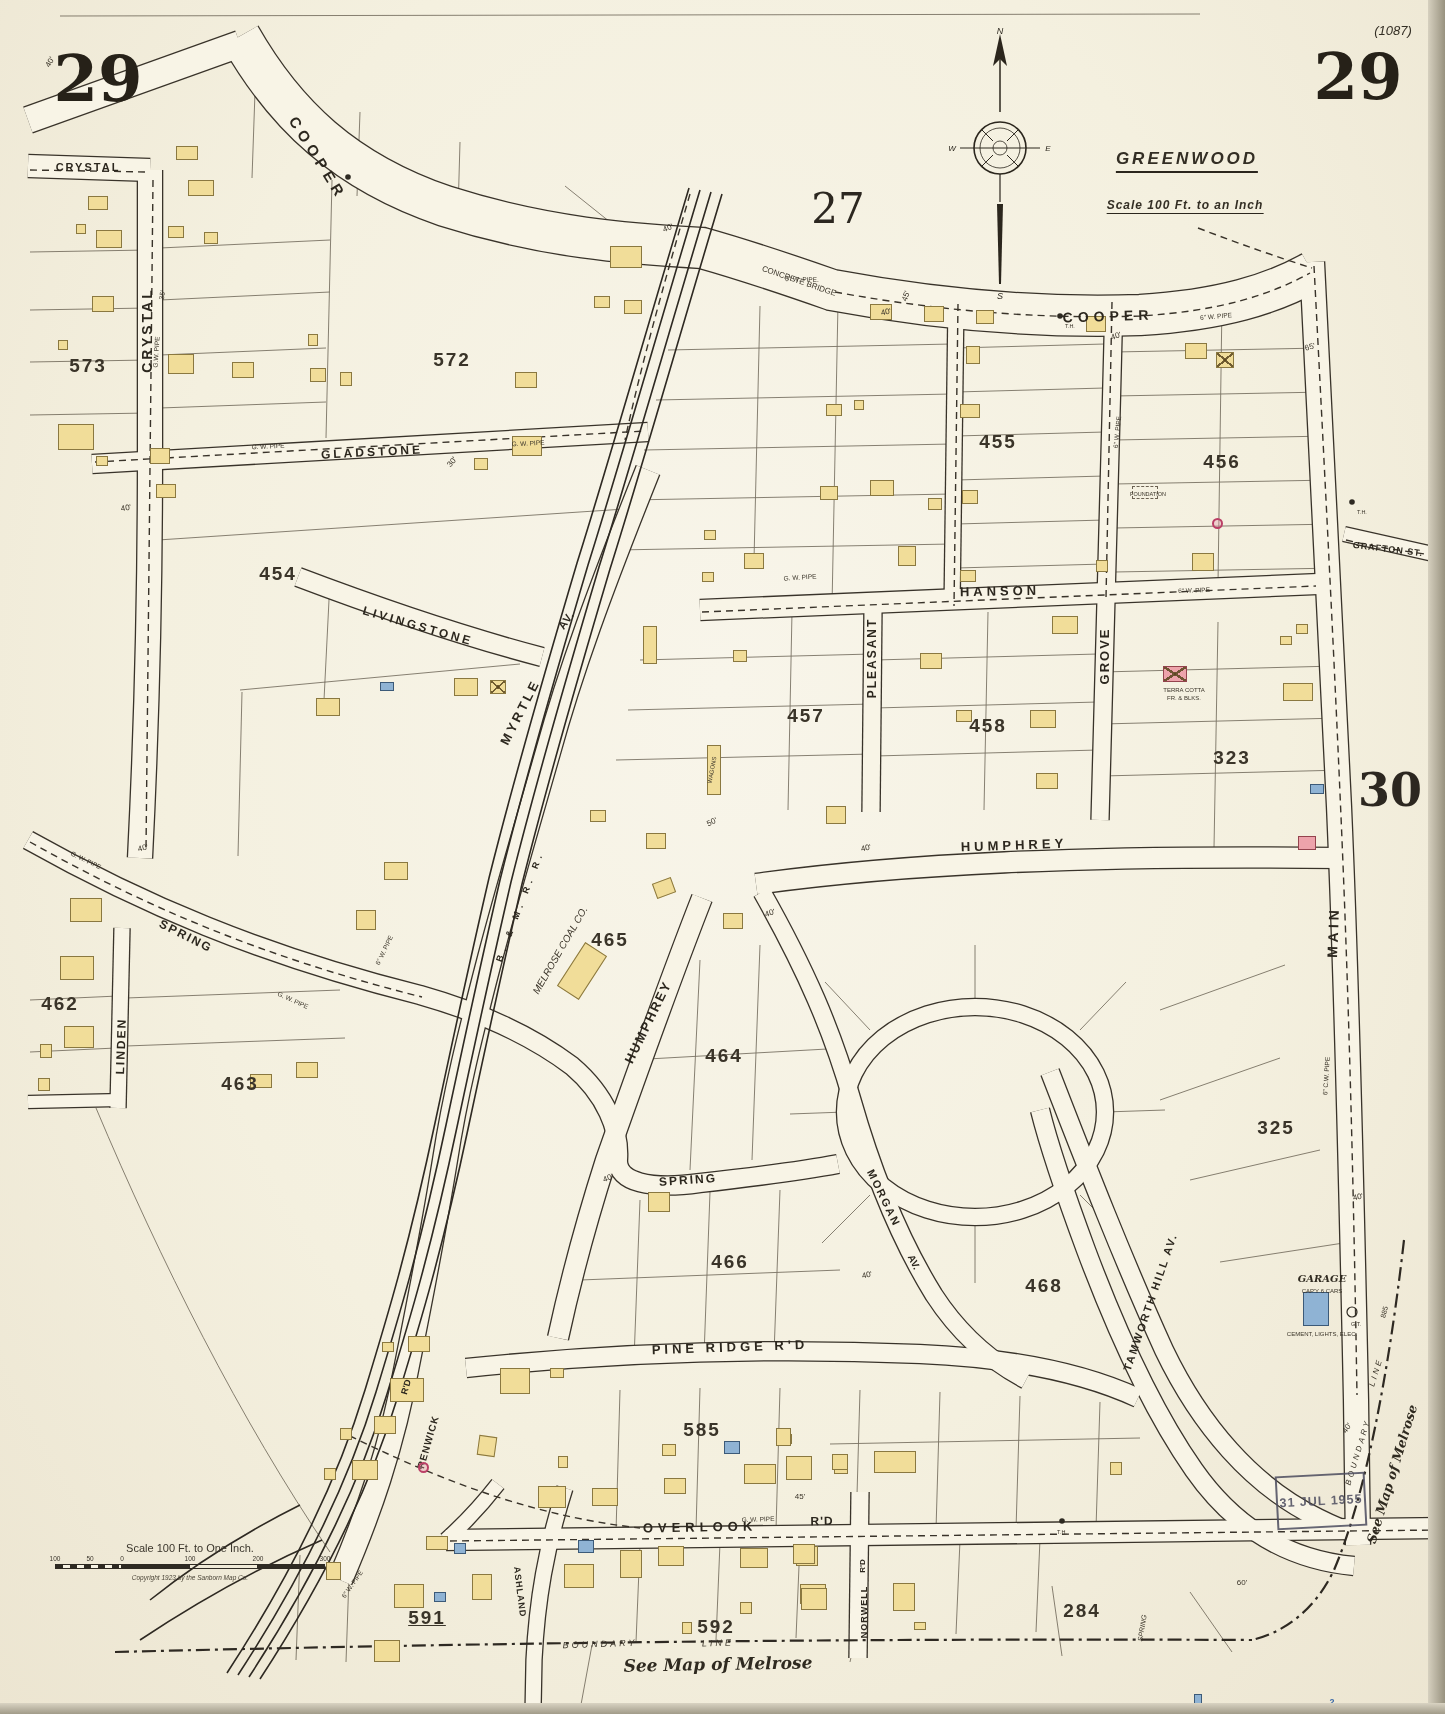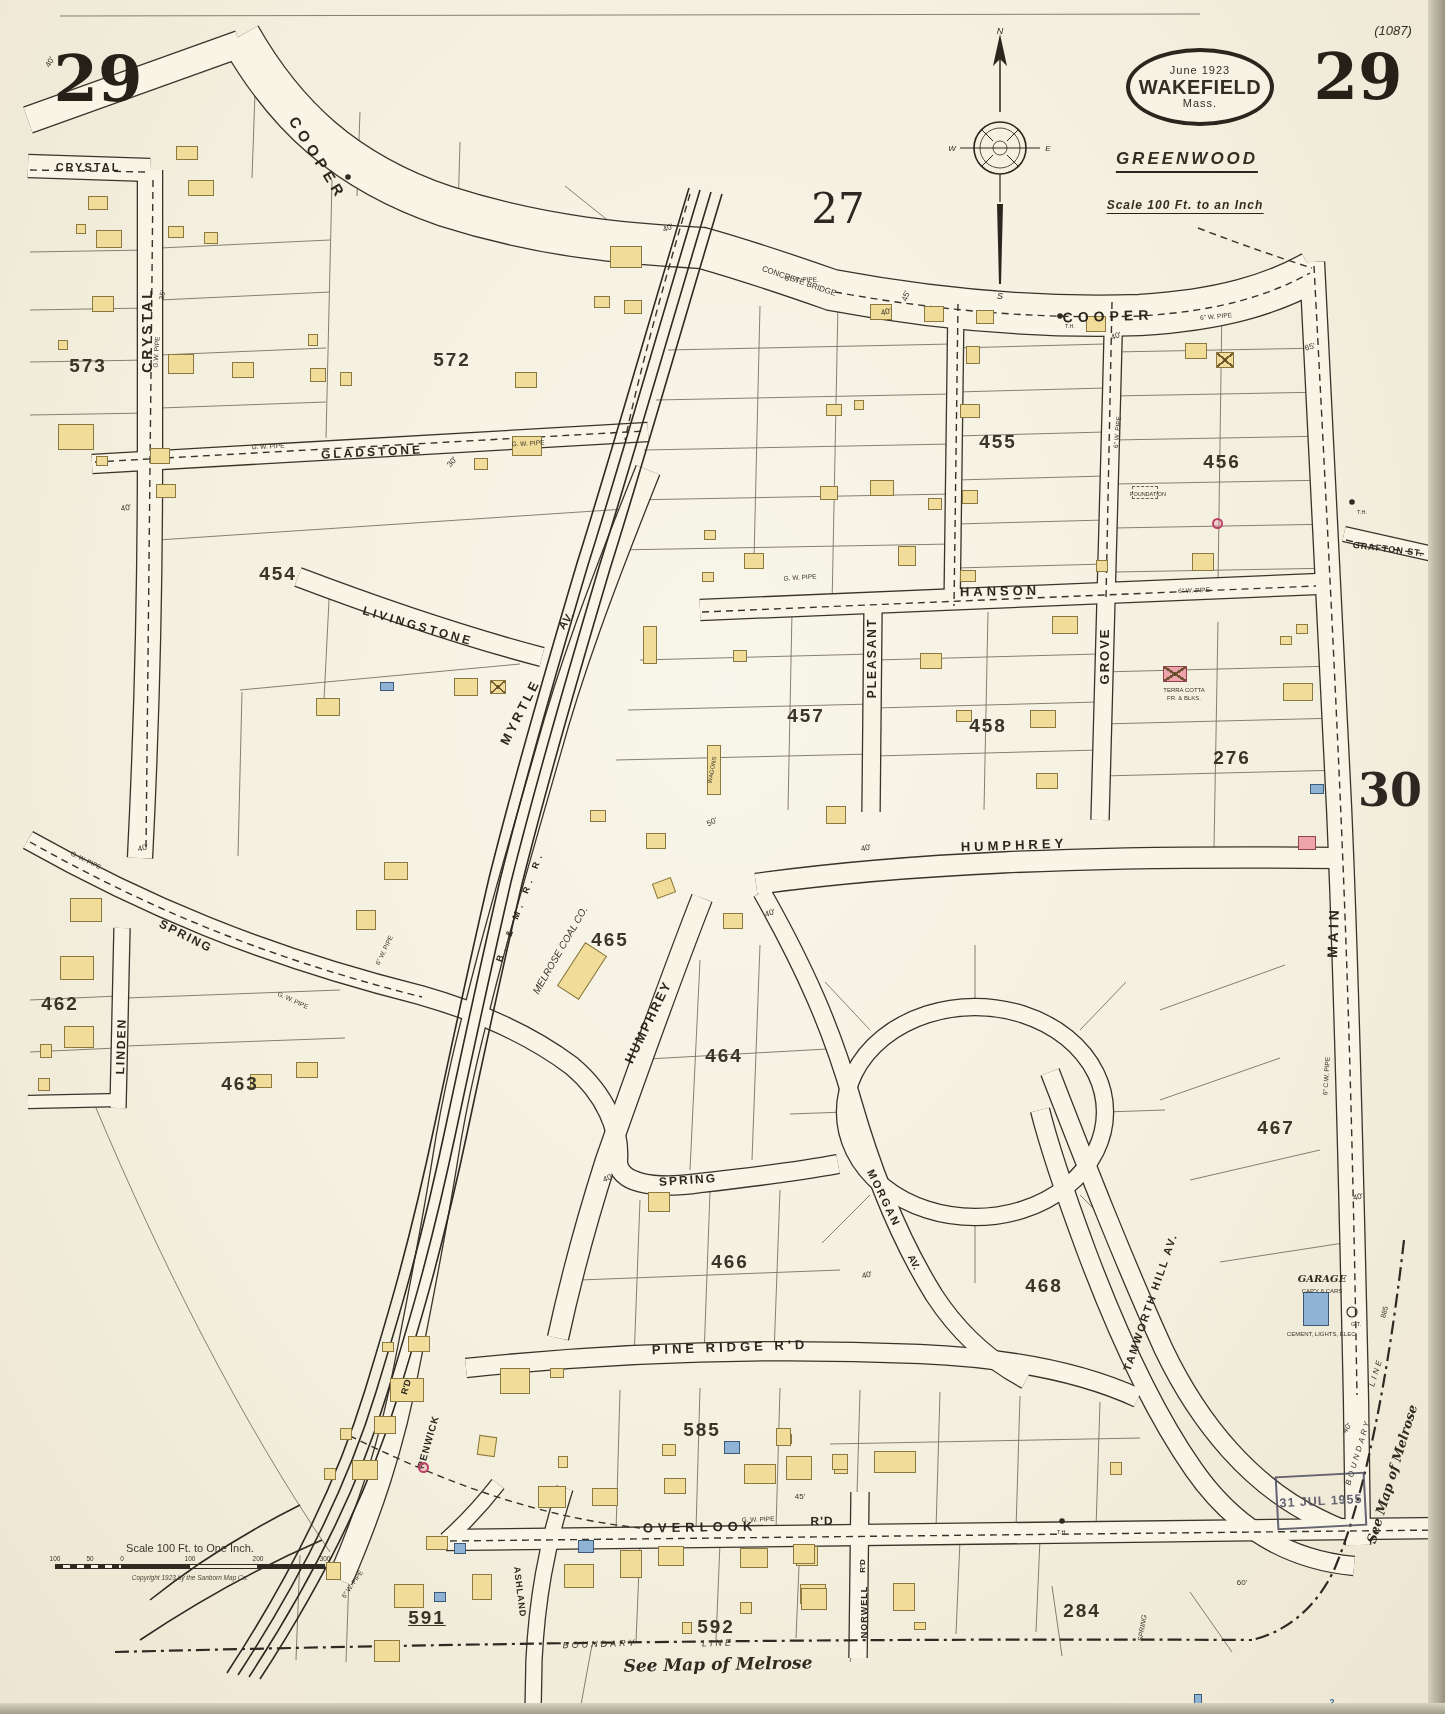--- a/index.html
+++ b/index.html
@@ -356,27 +356,27 @@
       <div class="bldg c-s" style="left: 1194px; top: 1694px; width: 8px; height: 10px;"></div>
     </div>
   <div id="anno-layer">
       <div class="blocknum" style="left: 88px; top: 366px;">573</div>
       <div class="blocknum" style="left: 452px; top: 360px;">572</div>
       <div class="blocknum" style="left: 278px; top: 574px;">454</div>
       <div class="blocknum" style="left: 998px; top: 442px;">455</div>
       <div class="blocknum" style="left: 1222px; top: 462px;">456</div>
       <div class="blocknum" style="left: 806px; top: 716px;">457</div>
       <div class="blocknum" style="left: 988px; top: 726px;">458</div>
-      <div class="blocknum" style="left: 1232px; top: 758px;">276</div>
+      <div class="blocknum" style="left: 1232px; top: 758px;">323</div>
       <div class="blocknum" style="left: 60px; top: 1004px;">462</div>
       <div class="blocknum" style="left: 240px; top: 1084px;">463</div>
       <div class="blocknum" style="left: 724px; top: 1056px;">464</div>
       <div class="blocknum" style="left: 610px; top: 940px;">465</div>
       <div class="blocknum" style="left: 730px; top: 1262px;">466</div>
-      <div class="blocknum" style="left: 1276px; top: 1128px;">467</div>
+      <div class="blocknum" style="left: 1276px; top: 1128px;">325</div>
       <div class="blocknum" style="left: 1044px; top: 1286px;">468</div>
       <div class="blocknum" style="left: 702px; top: 1430px;">585</div>
       <div class="blocknum" style="left: 427px; top: 1618px; text-decoration: underline;">591</div>
       <div class="blocknum" style="left: 716px; top: 1627px;">592</div>
       <div class="blocknum" style="left: 1082px; top: 1611px;">284</div>
       <div class="stlabel" style="left: 318px; top: 158px; font-size: 15px; letter-spacing: 5px; transform: translate(-50%, -50%) rotate(58deg);">COOPER</div>
       <div class="stlabel" style="left: 88px; top: 167px; font-size: 11px; letter-spacing: 2px; transform: translate(-50%, -50%) rotate(0deg);">CRYSTAL</div>
       <div class="stlabel" style="left: 147px; top: 330px; font-size: 14px; letter-spacing: 3px; transform: translate(-50%, -50%) rotate(-90deg);">CRYSTAL</div>
       <div class="stlabel" style="left: 1108px; top: 316px; font-size: 14px; letter-spacing: 5px; transform: translate(-50%, -50%) rotate(-2deg);">COOPER</div>
       <div class="stlabel" style="left: 372px; top: 452px; font-size: 12px; letter-spacing: 3px; transform: translate(-50%, -50%) rotate(-3deg);">GLADSTONE</div>
@@ -461,25 +461,20 @@
       <div class="anno" style="left: 162px; top: 295px; font-size: 7px; transform: translate(-50%, -50%) rotate(-80deg);">35'</div>
       <div class="anno blue" style="left: 1332px; top: 1702px; font-size: 9px; transform: translate(-50%, -50%) rotate(0deg);">2</div>
     </div>
 
   <div class="sheetnum" style="left:98px;top:78px">29</div>
   <div class="sheetnum" style="left:1358px;top:76px">29</div>
   <div class="plateref" style="left:1393px;top:30px">(1087)</div>
   <div class="adjnum top" style="left:838px;top:208px">27</div>
   <div class="adjnum right30" style="left:1390px;top:790px">30</div>
 
-  <div class="oval">
-    <div class="t-date">June 1923</div>
-    <div class="t-city">WAKEFIELD</div>
-    <div class="t-state">Mass.</div>
-  </div>
   <div class="district">GREENWOOD</div>
   <div class="scalenote">Scale 100 Ft. to an Inch</div>
 
   <div class="scalebar">
     <div class="sb-caption">Scale 100 Ft. to One Inch.</div>
     <div id="sb-ticks">
         <span style="left: 0px;">100</span>
         <span style="left: 35px;">50</span>
         <span style="left: 67px;">0</span>
         <span style="left: 135px;">100</span>

